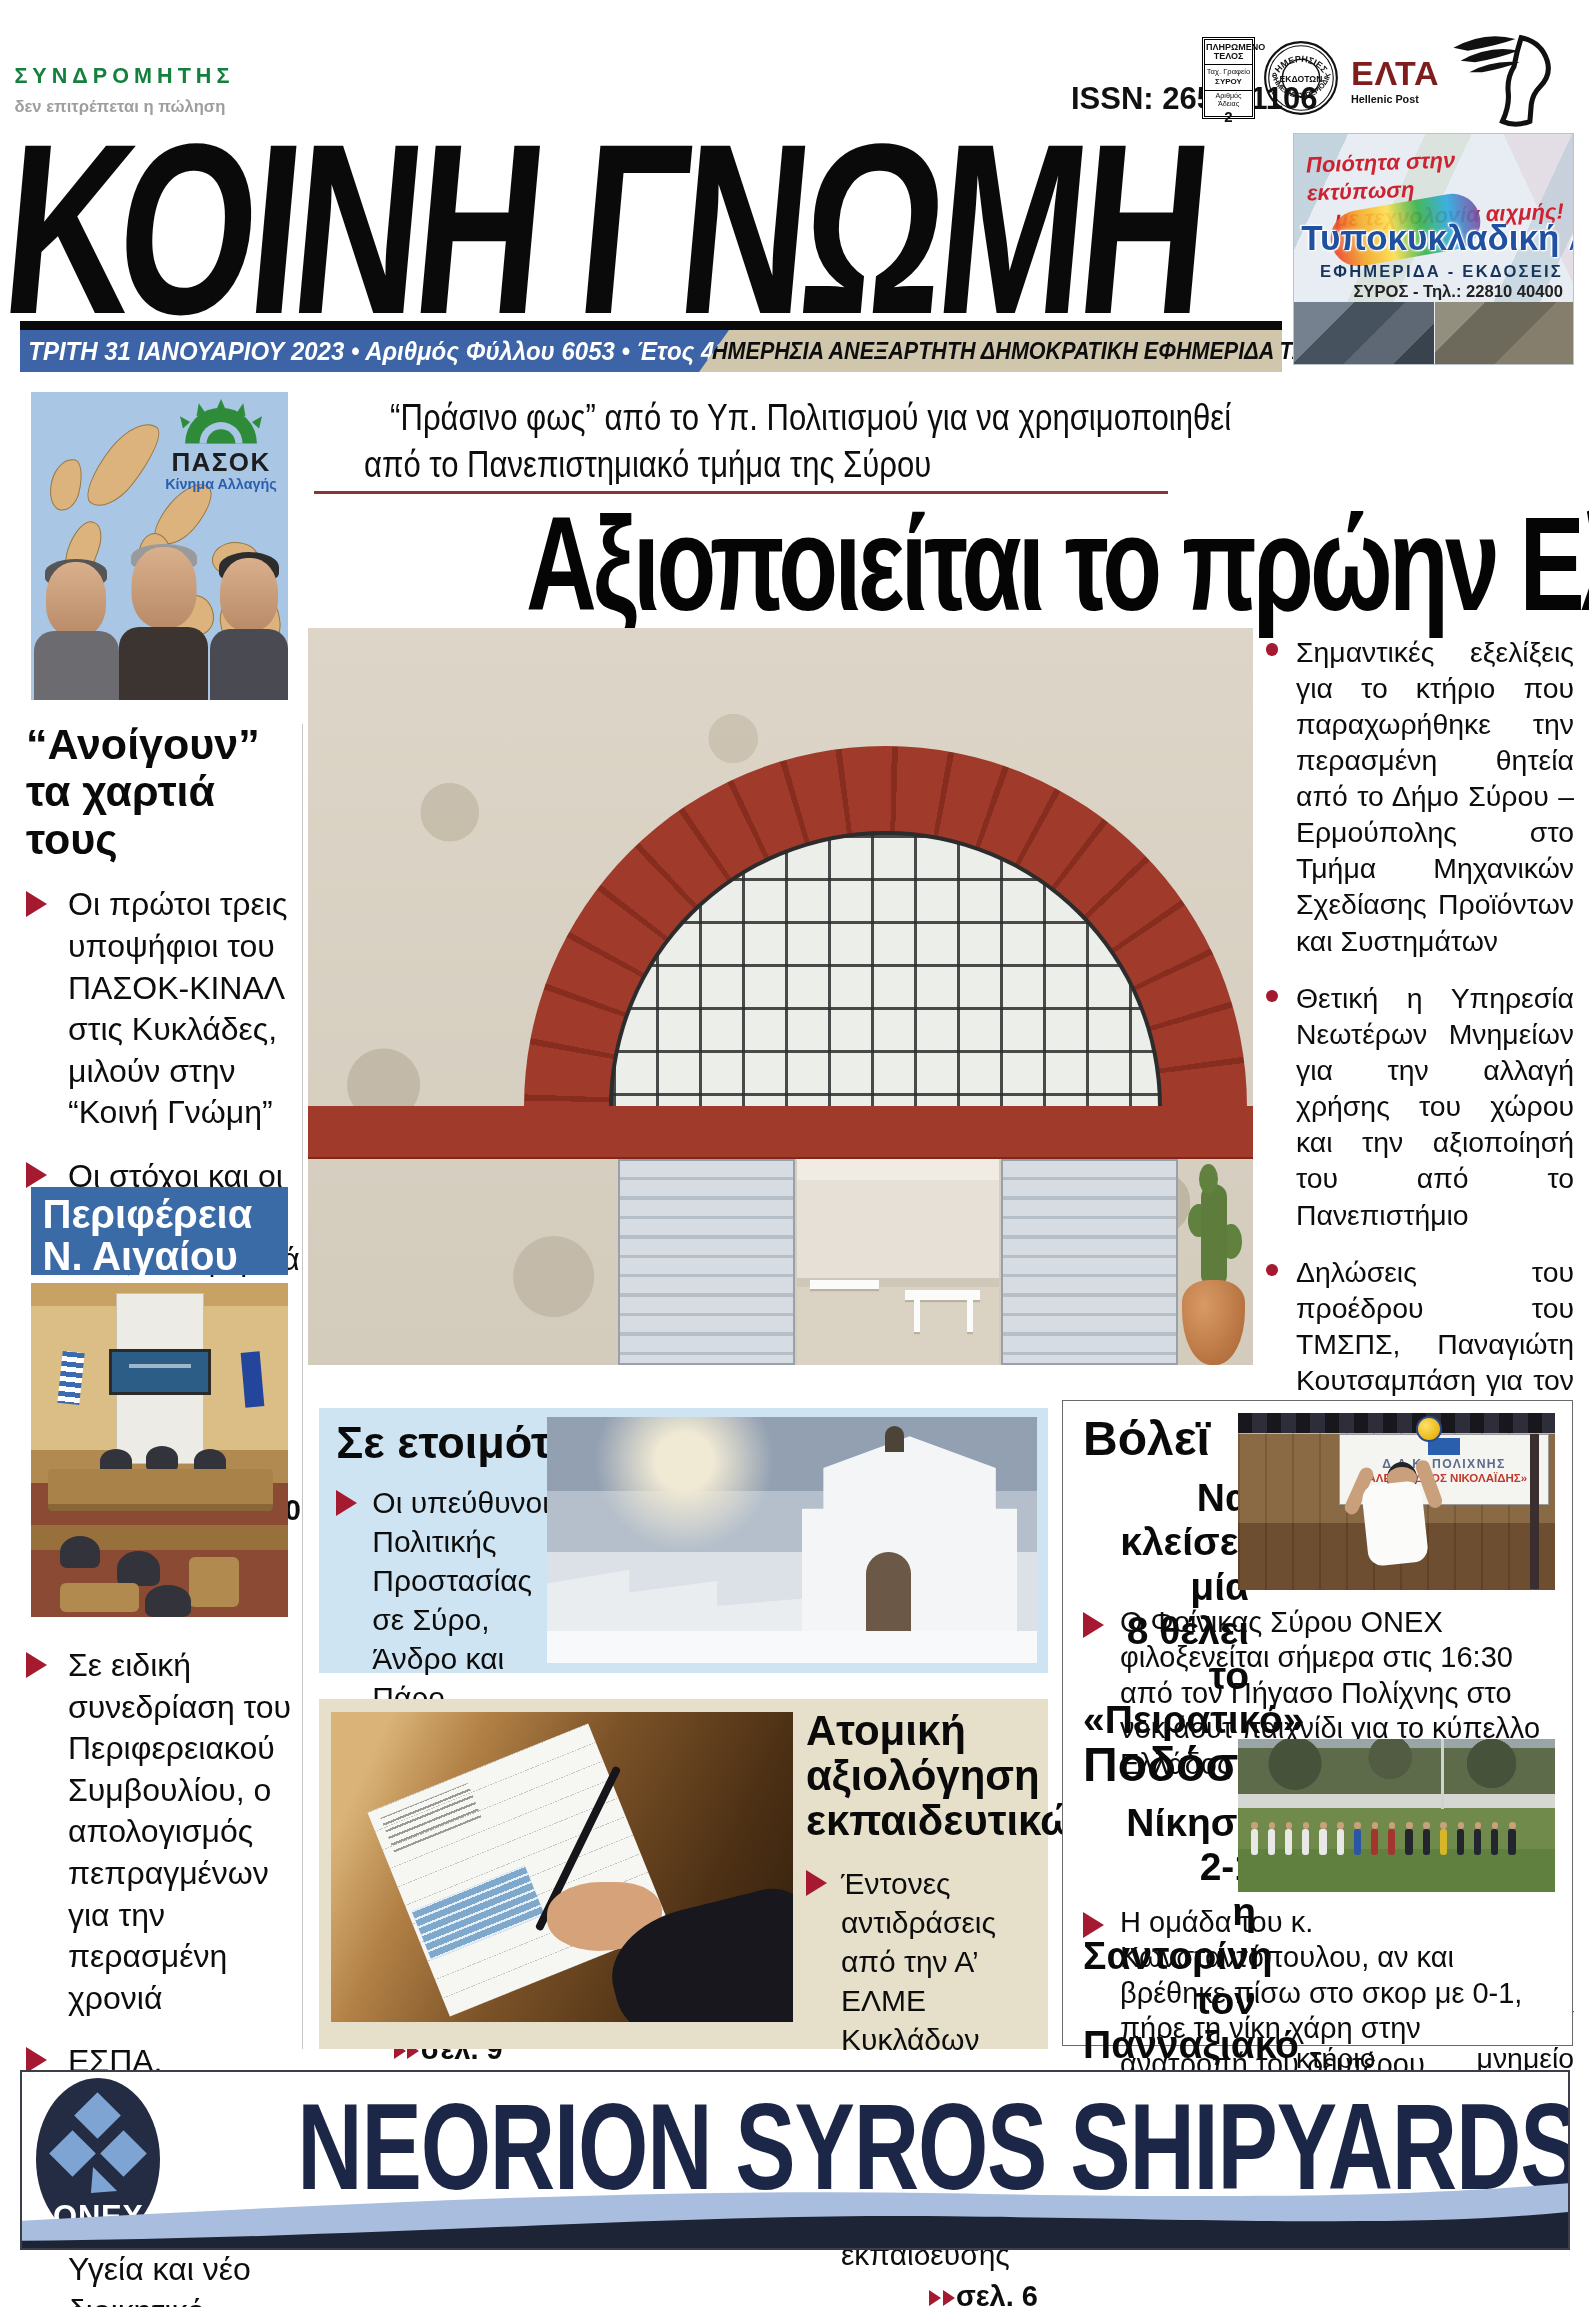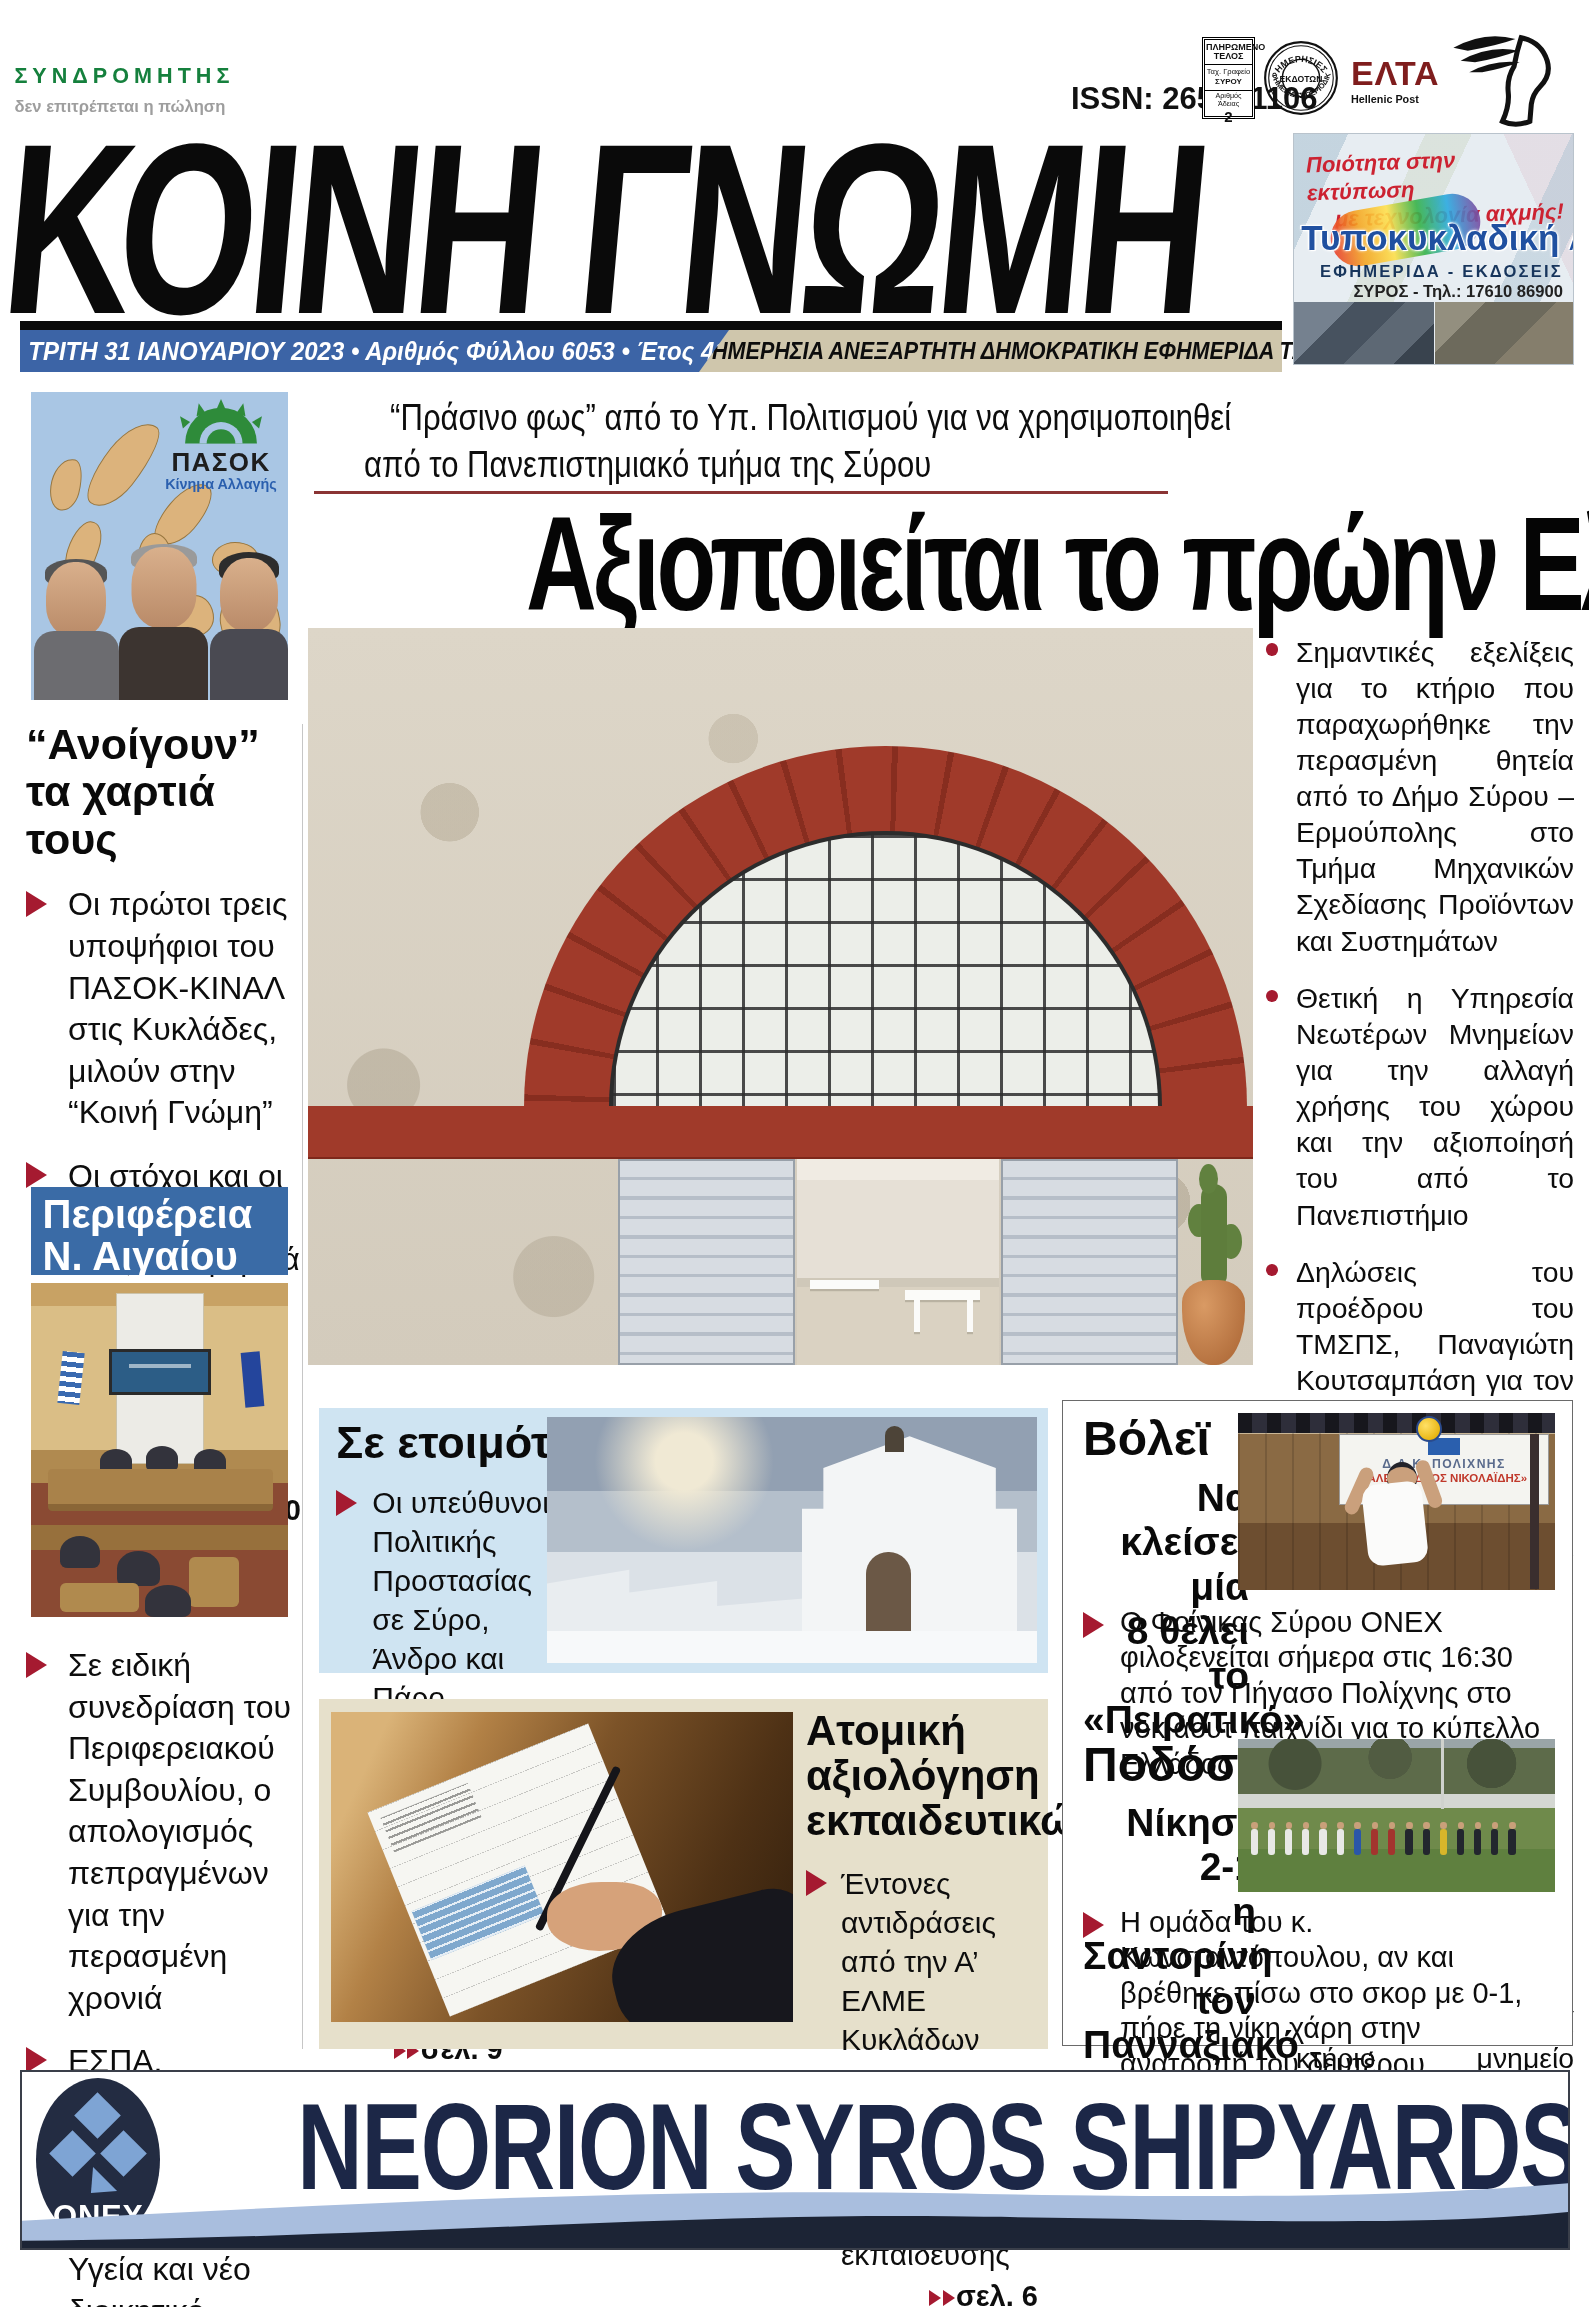--- a/index.html
+++ b/index.html
@@ -304,21 +304,21 @@
     <div class="ad-slogan">
       <div>Ποιότητα στην εκτύπωση</div>
       <div class="l2">με τεχνολογία αιχμής!</div>
     </div>
     <div class="brandwrap">
       <div class="brush"></div>
       <div class="brand"><span>Τυποκυκλαδική</span>
         <b>Α.Ε.</b></div>
     </div>
     <div class="ad-serv">ΕΦΗΜΕΡΙΔΑ - ΕΚΔΟΣΕΙΣ</div>
-    <div class="ad-tel">ΣΥΡΟΣ - Τηλ.: 17610 86900</div>
+    <div class="ad-tel">ΣΥΡΟΣ - Τηλ.: 22810 40400</div>
     <div class="ad-ph ad-ph1 abs"></div>
     <div class="ad-ph ad-ph2 abs"></div>
   </div>
 
   <div class="abs pasok">
     <div class="isl" style="left:72px;top:21.6px;width:40px;height:101px;border-radius:60% 40% 55% 45%/45% 60% 40% 55%;transform:rotate(38deg);"></div>
     <div class="isl" style="left:135px;top:85px;width:35px;height:75px;border-radius:55% 45% 60% 40%/50% 55% 45% 50%;transform:rotate(40deg);"></div>
     <div class="isl" style="left:181px;top:150px;width:46px;height:33px;border-radius:50% 50% 60% 40%/55% 45% 55% 45%;"></div>
     <div class="isl" style="left:20px;top:66px;width:30px;height:53px;border-radius:60% 40% 50% 50%/50% 60% 40% 50%;transform:rotate(14deg);"></div>
     <div class="isl" style="left:37px;top:128px;width:30px;height:60px;border-radius:55% 45% 50% 50%/60% 40% 55% 45%;transform:rotate(18deg);"></div>

